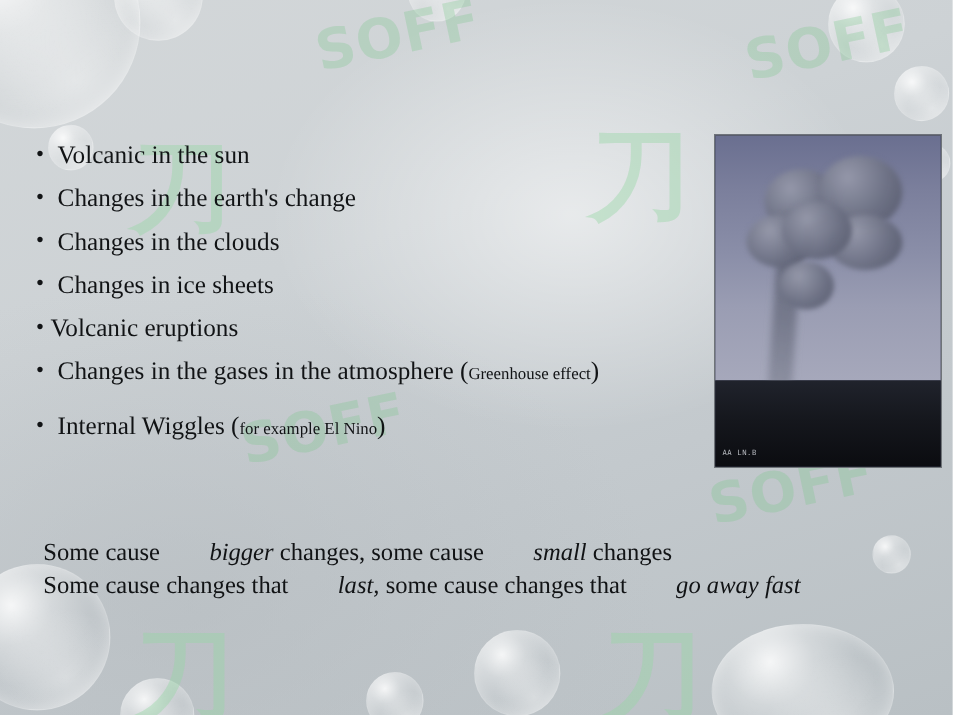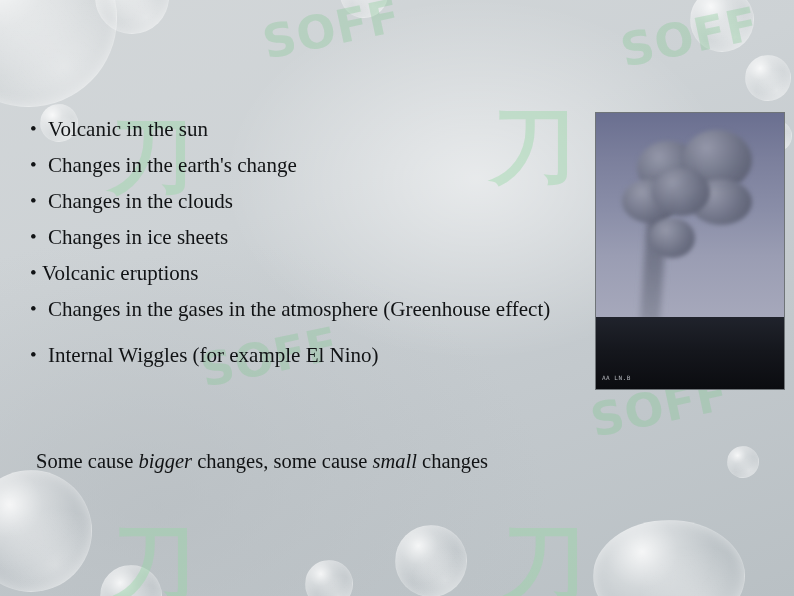--- a/index.html
+++ b/index.html
@@ -82,34 +82,34 @@
   }
   .bullet .dot {
     flex: 0 0 auto;
     width: 18px;
     text-align: left;
     font-size: 19px;
     line-height: 1.18;
   }
   .bullet .btext { flex: 1 1 auto; }
   .bullet.tight .dot { width: 12px; }
-  .sub { font-size: 21px; }
+  .sub { font-size: 14px; }
 
   
   .closing {
     position: absolute;
     left: 36px;
     top: 448px;
     width: 700px;
     font-size: 20.5px;
     color: #111315;
     line-height: 1.33;
   }
   .closing .ln { white-space: nowrap; }
-  .closing em { font-style: italic; }
+  .closing em { font-style: italic; margin-left: 36px; }
 
   
   .photo {
     position: absolute;
     left: 595px;
     top: 112px;
     width: 188px;
     height: 276px;
     border: 1px solid #6f7478;
     overflow: hidden;
@@ -213,20 +213,21 @@
 
     <div class="bullet" style="margin-top:22px;">
       <span class="dot">•</span>
       <span class="btext"><span>Internal Wiggles (</span><span class="sub">for example El Nino</span><span>)</span></span>
     </div>
 
   </div>
 
   <div class="closing">
     <div class="ln"><span>Some cause </span><em>bigger</em><span> changes, some cause </span><em>small</em><span> changes</span></div>
+    <div class="ln"><span>Some cause changes that </span><em>last,</em><span> some cause changes that </span><em>go away fast</em><span></span></div>
   </div>
 
   <div class="photo">
     <div class="ph-sky"></div>
     <div class="ph-plume"></div>
     <div class="ph-cloud" style="left:22%; top:10%; width:62px; height:54px;"></div>
     <div class="ph-cloud" style="left:46%; top:6%; width:70px; height:60px;"></div>
     <div class="ph-cloud" style="left:14%; top:24%; width:56px; height:44px;"></div>
     <div class="ph-cloud" style="left:50%; top:24%; width:62px; height:46px;"></div>
     <div class="ph-cloud" style="left:30%; top:20%; width:58px; height:48px;"></div>

